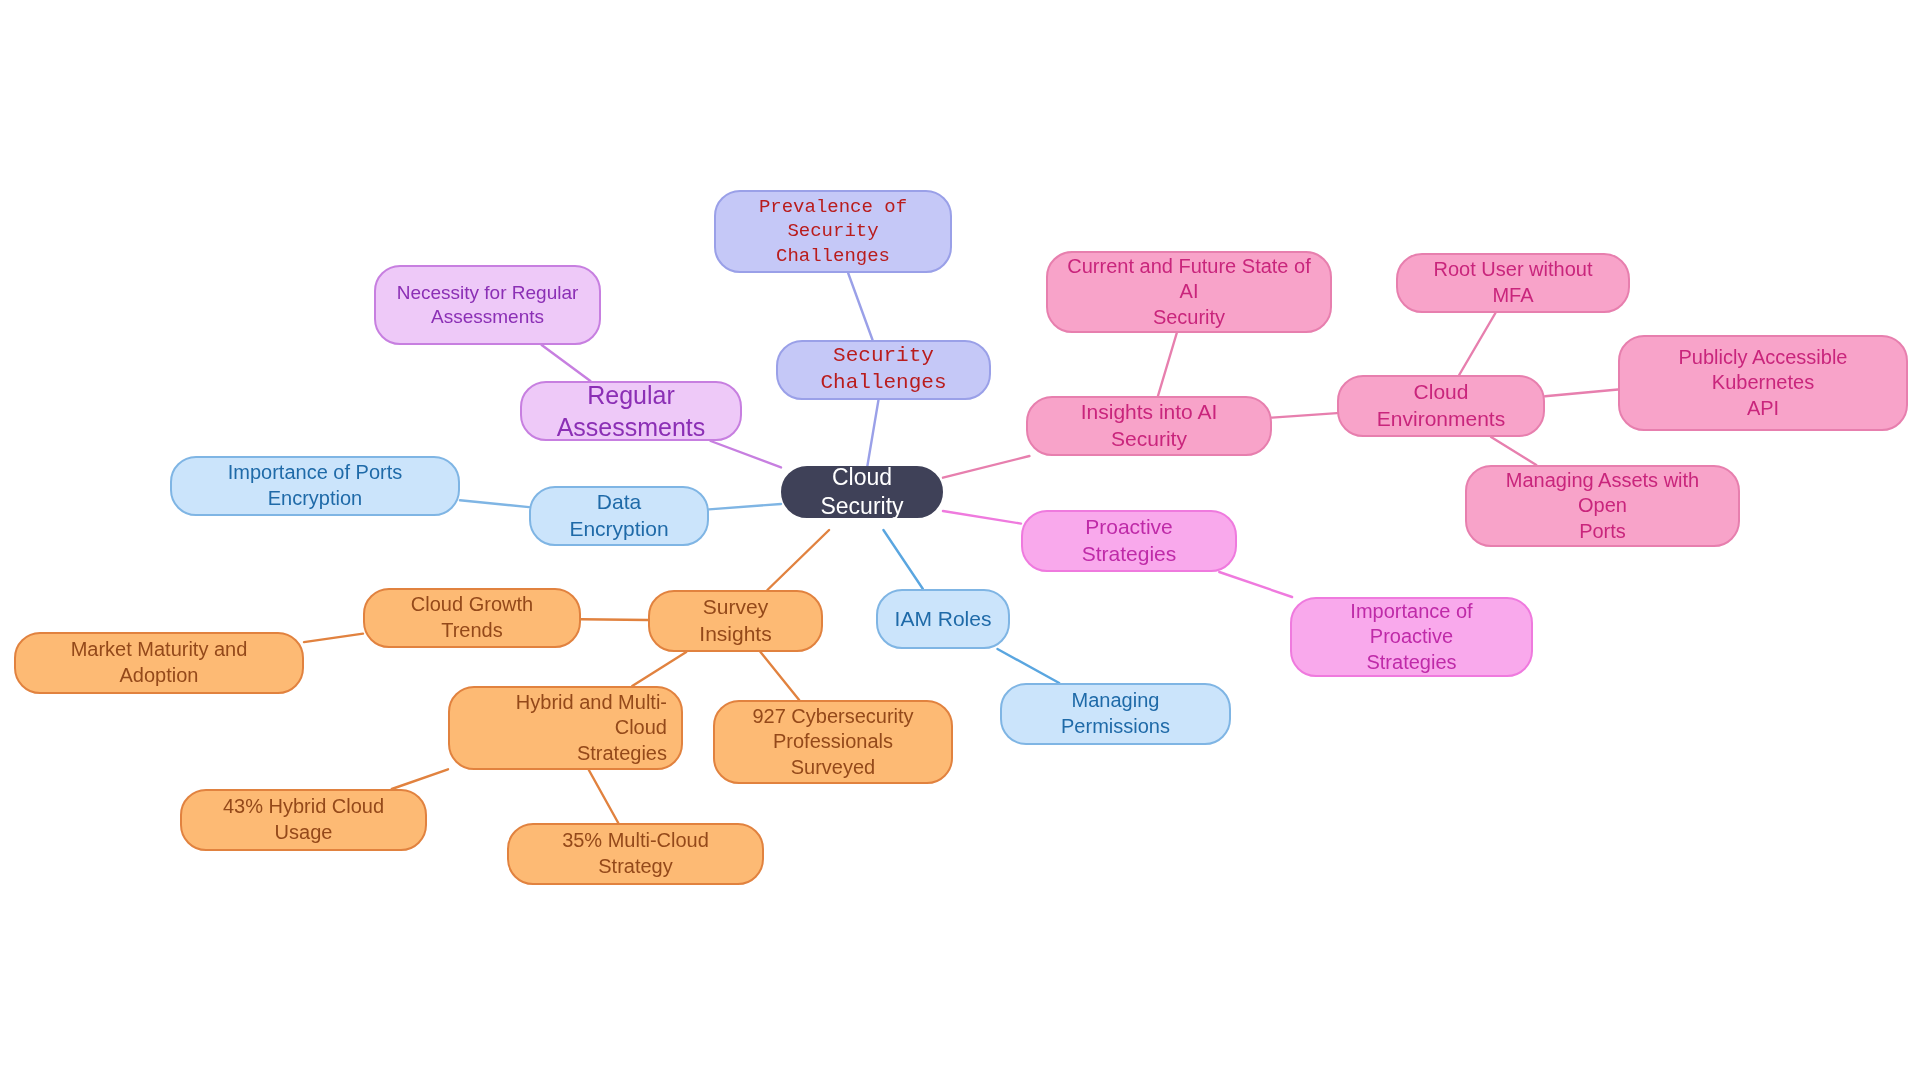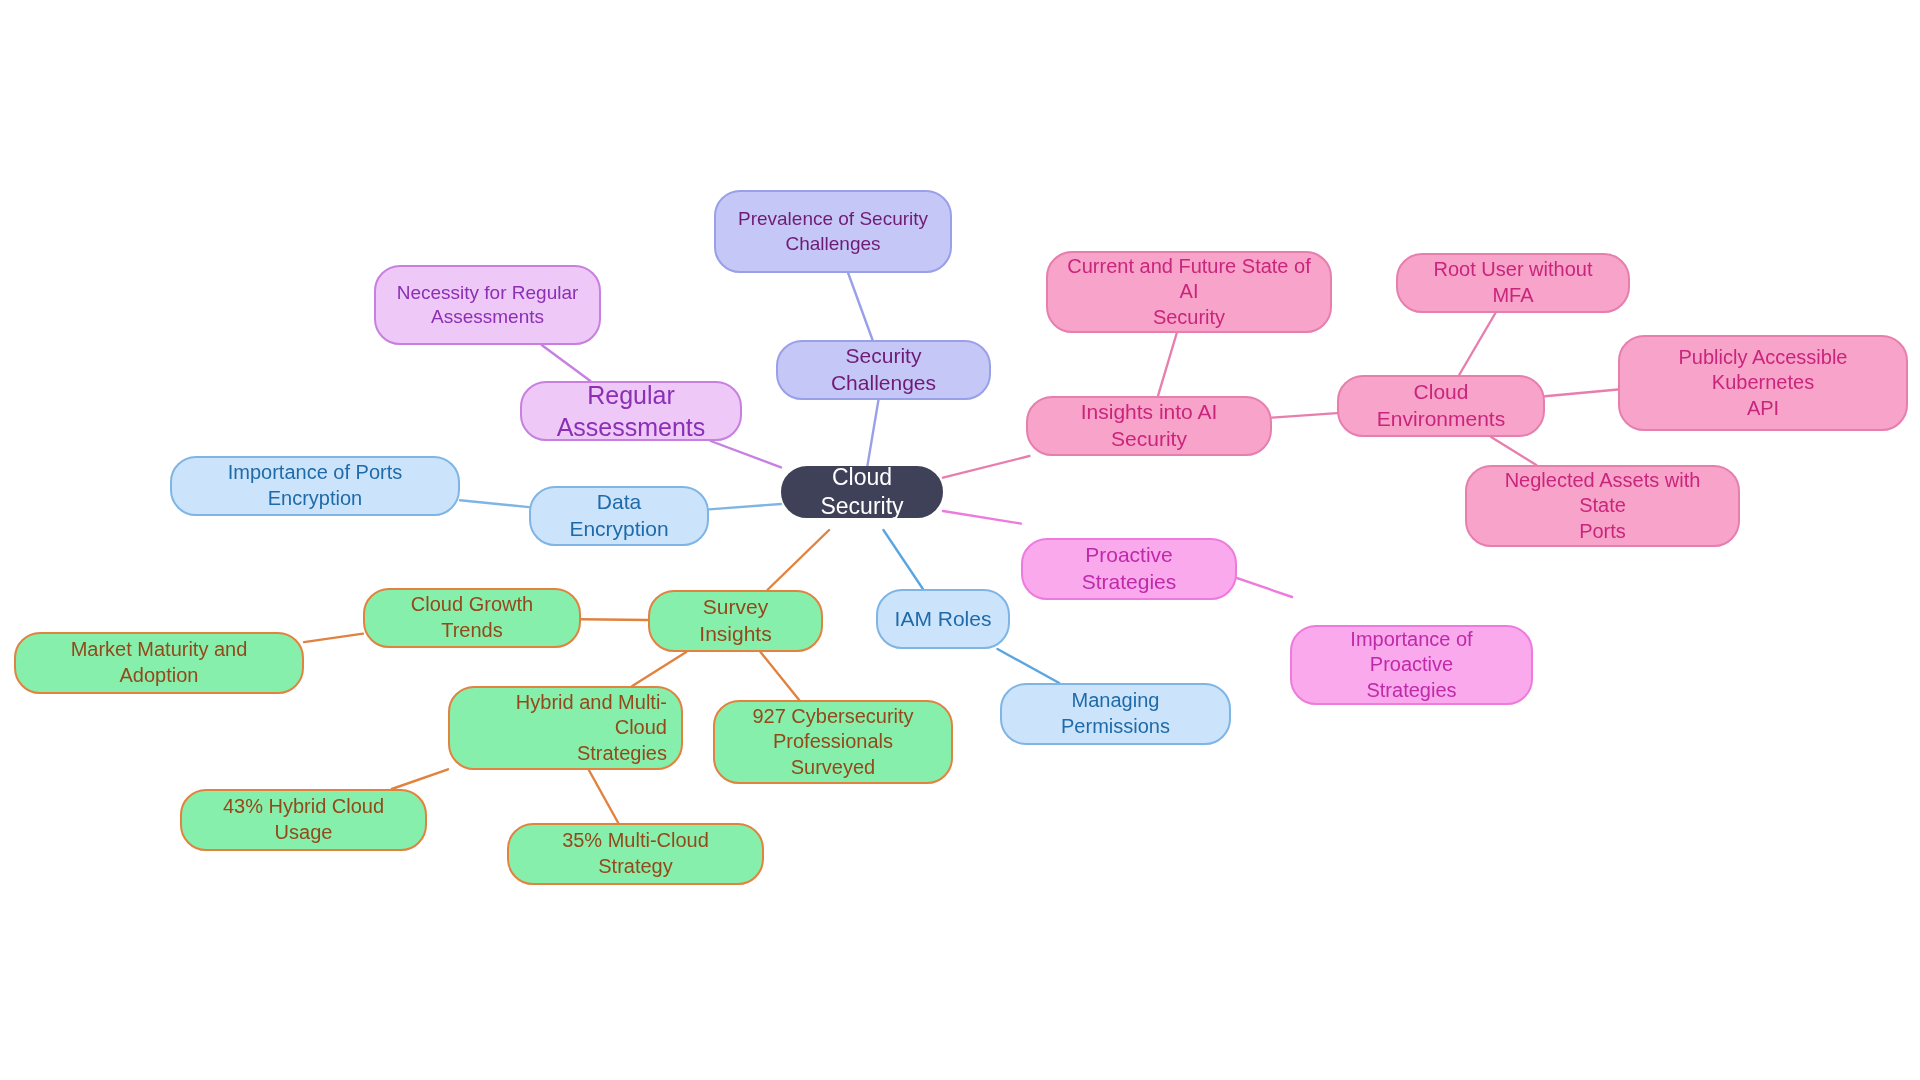--- a/index.html
+++ b/index.html
@@ -52,47 +52,47 @@
   
   .n-root {
     background: #3f4158;
     border-color: #3f4158;
     color: #ffffff;
     border-radius: 30px;
   }
   .n-periwinkle {
     background: #c5c8f7;
     border-color: #9aa0e8;
-    color: #701a75;
+    color: #b91c1c;
+    font-family: Liberation Mono, monospace;
   }
   .n-violet {
     background: #eec9f8;
     border-color: #c77fe0;
     color: #8b2fb5;
   }
   .n-blue {
     background: #cbe4fb;
     border-color: #7fb5e4;
     color: #1f6aa8;
   }
   .n-orange {
-    background: #86efac;
+    background: #fdba74;
     border-color: #e1823f;
     color: #94491a;
   }
   .n-pink {
     background: #f8a3c9;
     border-color: #e77fae;
     color: #c9257c;
   }
   .n-magenta {
     background: #f9a9ec;
     border-color: #ef7ade;
     color: #bf2aa8;
-    margin-top: 28px;
   }
 </style>
 </head>
 <body>
 
 <div id="mindmap-canvas">
   <svg id="edge-layer" width="1920" height="1080" viewBox="0 0 1920 1080">
       <path d="M 867.375 466 L 878.4609375 400" stroke="#9aa0e8" stroke-width="2.4" fill="none" stroke-linecap="round"></path>
       <path d="M 872.5613718411553 340 L 848.1317689530686 273" stroke="#9aa0e8" stroke-width="2.4" fill="none" stroke-linecap="round"></path>
       <path d="M 781 467.4935064935065 L 710.6551724137931 441" stroke="#c77fe0" stroke-width="2.4" fill="none" stroke-linecap="round"></path>
@@ -181,21 +181,21 @@
         <span class="node-label">Cloud Environments</span>
       </div>
       <div class="node n-pink" style="left: 1396px; top: 253px; width: 234px; height: 60px; font-size: 20px;">
         <span class="node-label">Root User without MFA</span>
       </div>
       <div class="node n-pink" style="left: 1618px; top: 335px; width: 290px; height: 96px; font-size: 20px;">
         <span class="node-label">Publicly Accessible Kubernetes
 API</span>
       </div>
       <div class="node n-pink" style="left: 1465px; top: 465px; width: 275px; height: 82px; font-size: 20px;">
-        <span class="node-label">Neglected Assets with State
+        <span class="node-label">Managing Assets with Open
 Ports</span>
       </div>
       <div class="node n-magenta" style="left: 1021px; top: 510px; width: 216px; height: 62px; font-size: 21px;">
         <span class="node-label">Proactive Strategies</span>
       </div>
       <div class="node n-magenta" style="left: 1290px; top: 597px; width: 243px; height: 80px; font-size: 20px;">
         <span class="node-label">Importance of Proactive
 Strategies</span>
       </div>
     </div>

